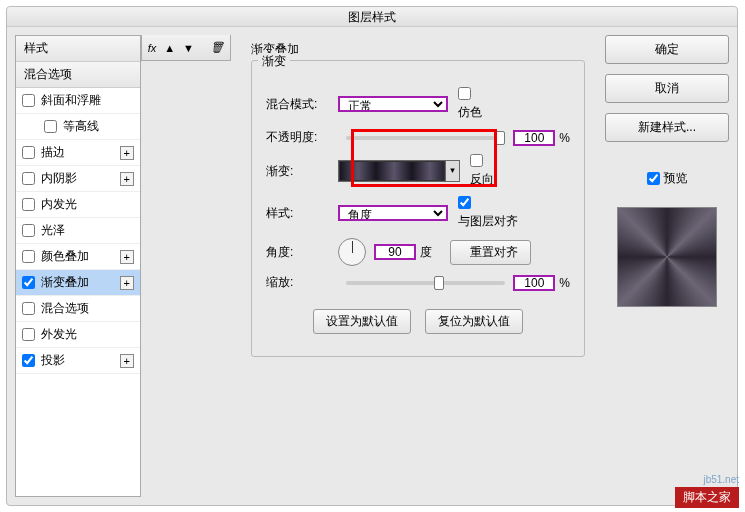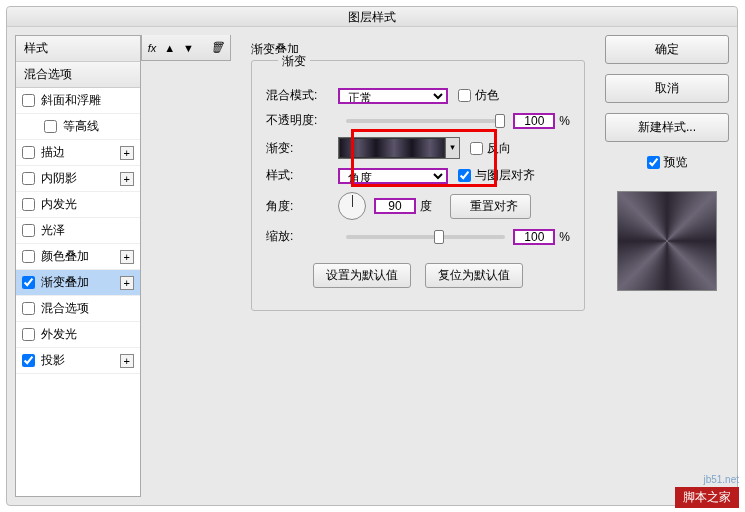--- a/index.html
+++ b/index.html
@@ -15,41 +15,41 @@
 .item input[type=checkbox] { margin-right: 6px; }
 .item .lbl { flex: 1; }
 .item .plus { width: 14px; height: 14px; border: 1px solid #888; text-align: center; line-height: 12px; font-size: 11px; background: #f4f4f4; cursor: pointer; }
 .item.selected { background: #b9d6f6; }
 .left-footer { height: 26px; background: linear-gradient(#f2f2f2,#e2e2e2); border: 1px solid #aaa; border-top: none; display: flex; align-items: center; padding: 0 6px; gap: 8px; font-size: 11px; font-style: italic; }
 .left-footer .spacer { flex: 1; }
 .trash { width: 14px; height: 14px; }
 .center { flex: 1; padding: 6px 10px; }
 .section-title { font-size: 12px; margin-bottom: 2px; }
 .fieldset { border: 1px solid #bbb; border-radius: 3px; padding: 18px 14px 22px; position: relative; }
-.legend { position: absolute; top: -8px; left: 26px; background: #e9e9e9; padding: 0 4px; font-size: 12px; }
+.legend { position: absolute; top: -8px; left: 6px; background: #e9e9e9; padding: 0 4px; font-size: 12px; }
 .row { display: flex; align-items: center; margin: 8px 0; }
 .rlabel { width: 64px; margin-right: 8px; font-size: 12px; }
 select, input[type=text] { height: 16px; border: 2px solid #a21caf; background: #fff; font-size: 12px; padding: 0 4px; }
 .select-wide { width: 110px; }
 .slider { flex: 1; height: 4px; background: #ccc; border-radius: 2px; position: relative; margin: 0 8px; }
 .slider .thumb { position: absolute; top: -5px; width: 10px; height: 14px; background: #fff; border: 1px solid #777; border-radius: 2px; }
 .numbox { width: 42px; text-align: center; background: #fff; border: 1px solid #8aa; }
 .unit { margin-left: 4px; }
-.chk { display: flex; align-items: center; margin-left: 10px; gap: 4px; }
+.chk { display: flex; align-items: flex-start; margin-left: 10px; gap: 4px; flex-direction: column; }
 .grad-swatch { width: 106px; height: 20px; border: 1px solid #333; background: repeating-linear-gradient(90deg, #181520 0, #5b546a 18px, #181520 36px); }
 .grad-swatch-wrap { display: flex; align-items: center; border: 1px solid #666; }
 .grad-caret { width: 14px; height: 20px; background: #ddd; border-left: 1px solid #666; text-align: center; line-height: 18px; font-size: 9px; }
 .highlight-box { position: absolute; border: 3px solid #e00; left: 99px; top: 68px; width: 146px; height: 58px; pointer-events: none; }
 .angle-dial { width: 28px; height: 28px; border: 1px solid #888; border-radius: 50%; background: #f5f5f5; position: relative; margin-right: 8px; }
 .angle-dial::after { content: ''; position: absolute; left: 13px; top: 2px; width: 1px; height: 12px; background: #333; }
 .btn { background: linear-gradient(#fafafa,#e4e4e4); border: 1px solid #999; border-radius: 3px; padding: 3px 12px; font-size: 12px; cursor: pointer; }
 .btn-row { display: flex; gap: 14px; justify-content: center; margin-top: 18px; }
 .right { width: 124px; display: flex; flex-direction: column; gap: 10px; align-items: stretch; }
 .right .btn { width: 100%; padding: 5px 0; }
-.preview-chk { display: flex; justify-content: center; gap: 4px; margin-top: 2px; }
+.preview-chk { display: flex; justify-content: center; gap: 4px; margin-top: 18px; }
 .preview-box { width: 100px; height: 100px; margin: 10px auto 0; border: 1px solid #888; background: radial-gradient(circle at 54% 52%, #6a6472 0%, #2c2733 60%, #4c4756 100%); background: conic-gradient(from 0deg, #2a2530, #6b6575, #2a2530, #6b6575, #2a2530, #6b6575, #2a2530, #6b6575, #2a2530); }
 .watermark { position: absolute; right: 6px; bottom: 4px; text-align: right; }
 .watermark .url { font-size: 10px; color: #7fa6c9; }
 .watermark .cn { background: #b91c1c; color: #fff; font-size: 12px; padding: 2px 8px; margin-top: 2px; }
 </style>
 </head>
 <body>
 
 <div class="dialog">
   <div class="titlebar">图层样式</div>

